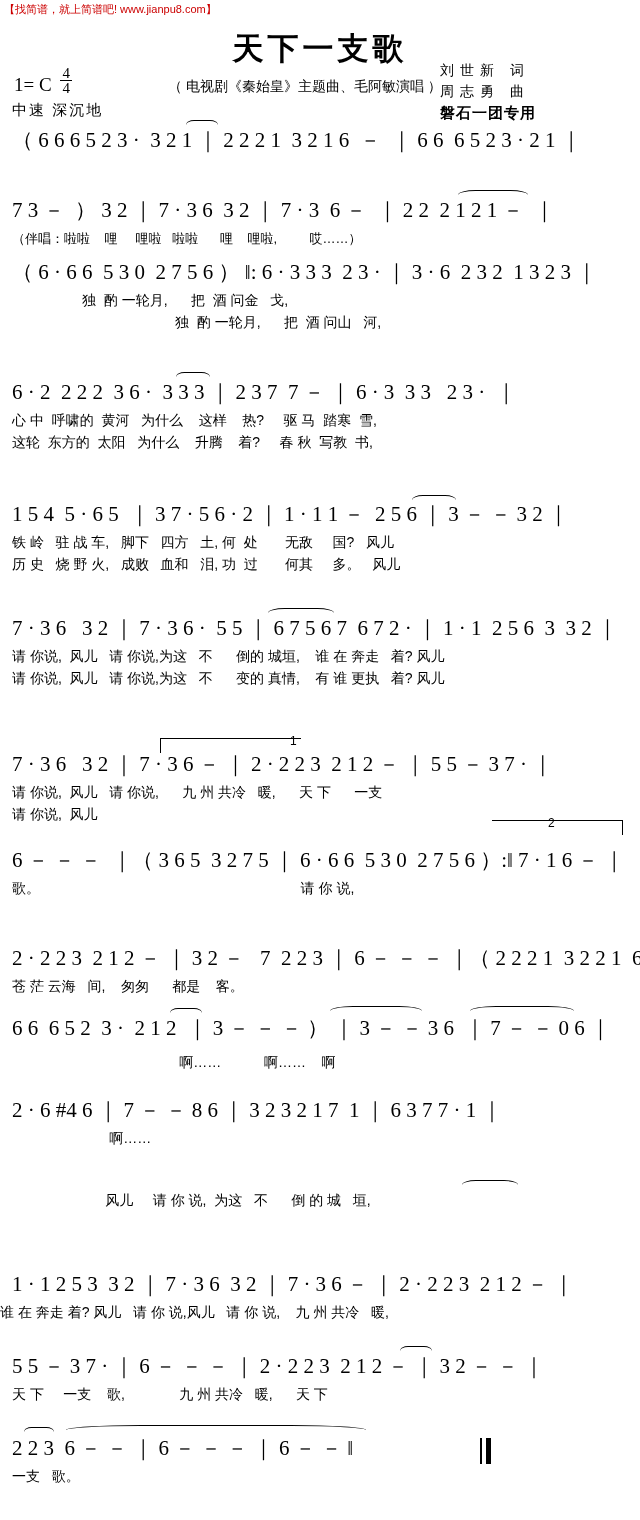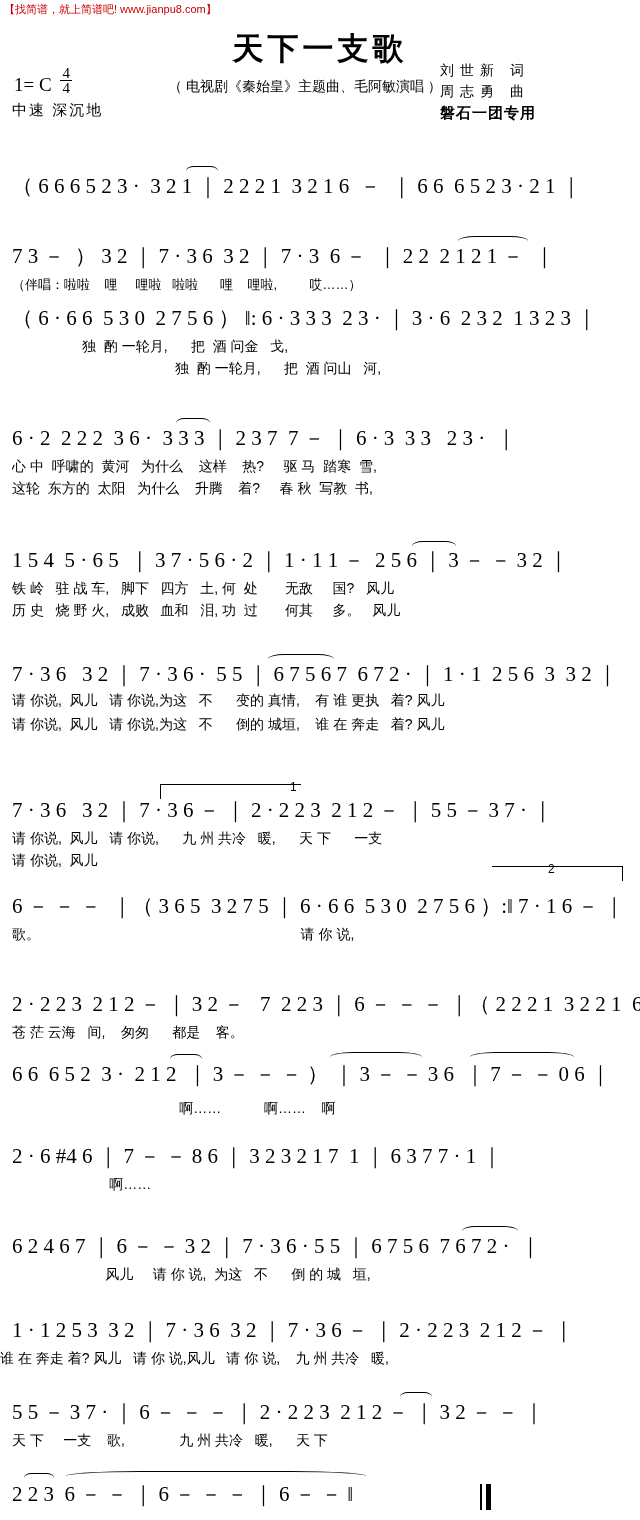--- a/index.html
+++ b/index.html
@@ -38,21 +38,21 @@
     position:absolute;left:168px;top:78px;font-size:14px;
     font-family:"Liberation Sans","DejaVu Sans",sans-serif;letter-spacing:0px;
   }
 
   .credits{position:absolute;right:20px;top:60px;width:180px;text-align:left;
     font-family:"Liberation Sans","DejaVu Sans",sans-serif;font-size:14px;line-height:21px;}
   .credits .c1{letter-spacing:6px;}
   .credits .c3{font-weight:bold;letter-spacing:1px;font-size:15px;}
 
   
-  .sys{position:absolute;left:0;width:552px;margin-top:46px;}
+  .sys{position:absolute;left:0;width:552px;}
   .notes{
     font-family:"Liberation Serif","DejaVu Serif",serif;
     font-size:21px;white-space:pre;letter-spacing:0px;padding-left:12px;
   }
   .lyr{
     font-family:"Liberation Sans","DejaVu Sans",sans-serif;
     font-size:14px;white-space:pre;padding-left:12px;letter-spacing:0px;
   }
   .lyr.small{font-size:13px;}
   
@@ -117,22 +117,22 @@
   <div class="sys" style="top:500px">
     <div class="notes">1 5 4  5 · 6 5  ｜ 3 7 · 5 6 · 2 ｜ 1 · 1 1 －  2 5 6 ｜ 3 － － 3 2 ｜</div>
     <div class="arc" style="left:412px;top:-5px;width:44px;"></div>
     <div class="lyr" style="padding-top:6px;padding-left:12px">铁 岭   驻 战 车,   脚下   四方   土, 何  处       无敌     国?   风儿</div>
     <div class="lyr" style="padding-top:4px;padding-left:12px">历 史   烧 野 火,   成败   血和   泪, 功  过       何其     多。   风儿</div>
   </div>
 
   <div class="sys" style="top:614px">
     <div class="notes">7 · 3 6   3 2 ｜ 7 · 3 6 ·  5 5 ｜ 6 7 5 6 7  6 7 2 · ｜ 1 · 1  2 5 6  3  3 2 ｜</div>
     <div class="arc" style="left:268px;top:-6px;width:66px;"></div>
+    <div class="lyr" style="padding-top:6px;padding-left:12px">请 你说,  风儿   请 你说,为这   不      倒的 城垣,    谁 在 奔走   着? 风儿</div>
     <div class="lyr" style="padding-top:4px;padding-left:12px">请 你说,  风儿   请 你说,为这   不      变的 真情,    有 谁 更执   着? 风儿</div>
-    <div class="lyr" style="padding-top:6px;padding-left:12px">请 你说,  风儿   请 你说,为这   不      倒的 城垣,    谁 在 奔走   着? 风儿</div>
   </div>
 
   <div class="sys" style="top:728px">
     <div class="brk l" style="left:160px;top:10px;width:140px;height:14px;"></div>
     <div style="position:absolute;left:290px;top:6px;font-size:12px;font-family:'Liberation Sans',sans-serif;">1</div>
     <div class="notes" style="padding-top:22px">7 · 3 6   3 2 ｜ 7 · 3 6 － ｜ 2 · 2 2 3  2 1 2 － ｜ 5 5 － 3 7 · ｜</div>
     <div class="lyr" style="padding-top:6px;padding-left:12px">请 你说,  风儿   请 你说,      九 州 共冷   暖,      天 下      一支</div>
     <div class="lyr" style="padding-top:4px;padding-left:12px">请 你说,  风儿</div>
   </div>
 
@@ -155,21 +155,20 @@
     <div class="arc" style="left:470px;top:-8px;width:104px;"></div>
     <div class="lyr" style="padding-top:12px;padding-left:12px">                                           啊……           啊……    啊</div>
   </div>
 
   <div class="sys" style="top:1096px">
     <div class="notes">2 · 6 #4 6 ｜ 7 － － 8 6 ｜ 3 2 3 2 1 7  1 ｜ 6 3 7 7 · 1 ｜</div>
     <div class="lyr" style="padding-top:6px;padding-left:12px">                         啊……</div>
   </div>
 
   <div class="sys" style="top:1186px">
-    <div class="notes">6 2 4 6 7 ｜ 6 － － 3 2 ｜ 7 · 3 6 · 5 5 ｜ 6 7 5 6  7 6 7 2 ·  ｜</div>
     <div class="arc" style="left:462px;top:-6px;width:56px;"></div>
     <div class="lyr" style="padding-top:6px;padding-left:12px">                        风儿     请 你 说,  为这   不      倒 的 城   垣,</div>
   </div>
 
   <div class="sys" style="top:1270px">
     <div class="notes">1 · 1 2 5 3  3 2 ｜ 7 · 3 6  3 2 ｜ 7 · 3 6 － ｜ 2 · 2 2 3  2 1 2 － ｜</div>
     <div class="lyr" style="padding-top:6px;padding-left:0">谁 在 奔走 着? 风儿   请 你 说,风儿   请 你 说,    九 州 共冷   暖,</div>
   </div>
 
   <div class="sys" style="top:1352px">
@@ -179,15 +178,16 @@
   </div>
 
   <div class="sys" style="top:1434px">
     <div class="arc" style="left:24px;top:-7px;width:30px;"></div>
     <div class="arc" style="left:66px;top:-9px;width:300px;"></div>
     <div class="notes">2 2 3  6 － － ｜ 6 － － － ｜ 6 － － ‖</div>
     <div class="endbar" style="left:480px;top:4px;width:14px;height:26px;">
       <i style="left:0;width:2px;height:26px;"></i>
       <i style="left:6px;width:5px;height:26px;"></i>
     </div>
+    <div class="lyr" style="padding-top:6px;padding-left:12px">一支   歌。</div>
   </div>
 
 </div>
 
 </body></html>

